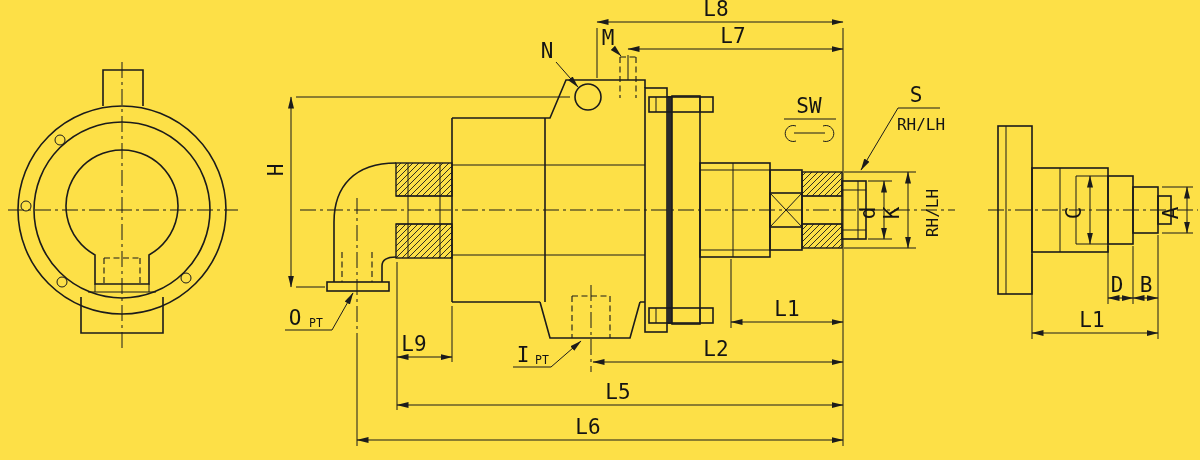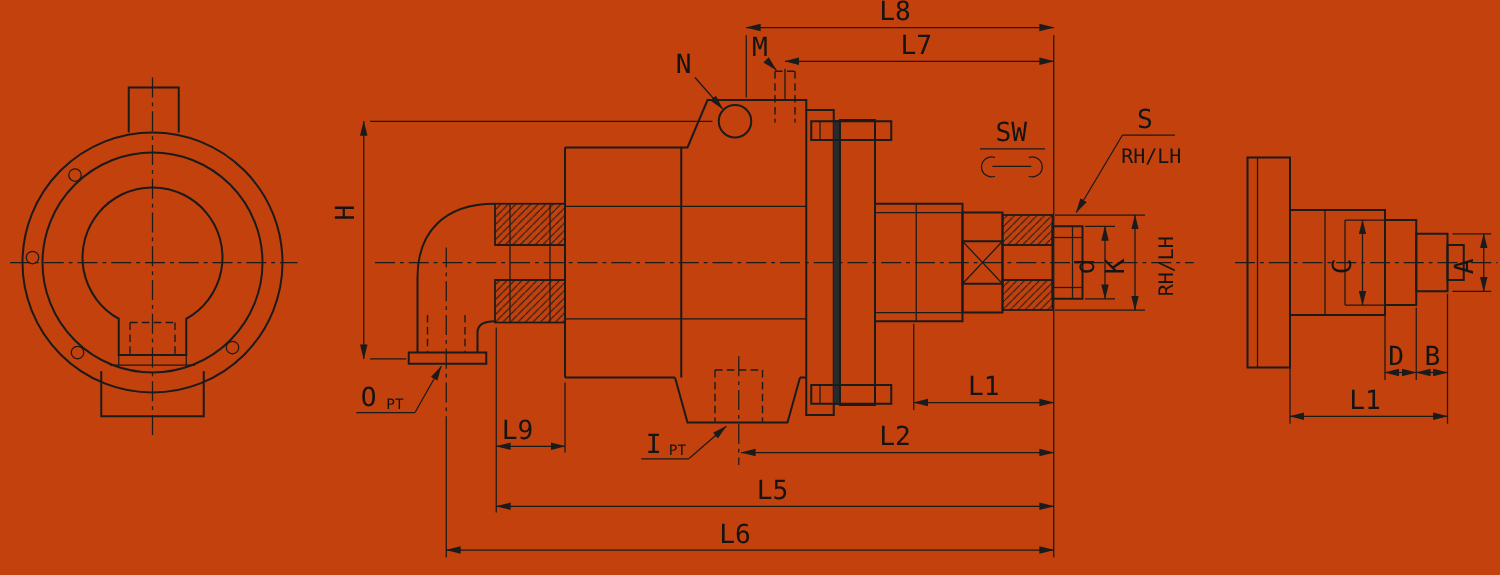--- a/index.html
+++ b/index.html
@@ -1,16 +1,16 @@
 <!DOCTYPE html>
 <html><head>
 <meta charset="utf-8">
 <style>
   html,body { margin:0; padding:0; background:#ffffff; }
-  .stage { position:relative; width:1200px; height:460px; background:#c2410c; overflow:hidden; }
+  .stage { position:relative; width:1200px; height:460px; background:#fde047; overflow:hidden; }
   svg { display:block; }
   .ln  { fill:none; stroke:#1b1b1b; stroke-width:1.6; stroke-linejoin:miter; }
   .tn  { fill:none; stroke:#1b1b1b; stroke-width:1; }
   .cl  { fill:none; stroke:#1b1b1b; stroke-width:1; stroke-dasharray:16 4 3 4; }
   .hid { fill:none; stroke:#1b1b1b; stroke-width:1.1; stroke-dasharray:6 3.5; }
   .dim { fill:none; stroke:#1b1b1b; stroke-width:1; }
   .lbl { font-family:"DejaVu Sans Mono","Liberation Mono",monospace; font-size:21px; fill:#141414; text-anchor:middle; }
   .sub { font-size:11.5px; }
   .dk  { fill:#2a2a2a; stroke:none; }
 </style>

